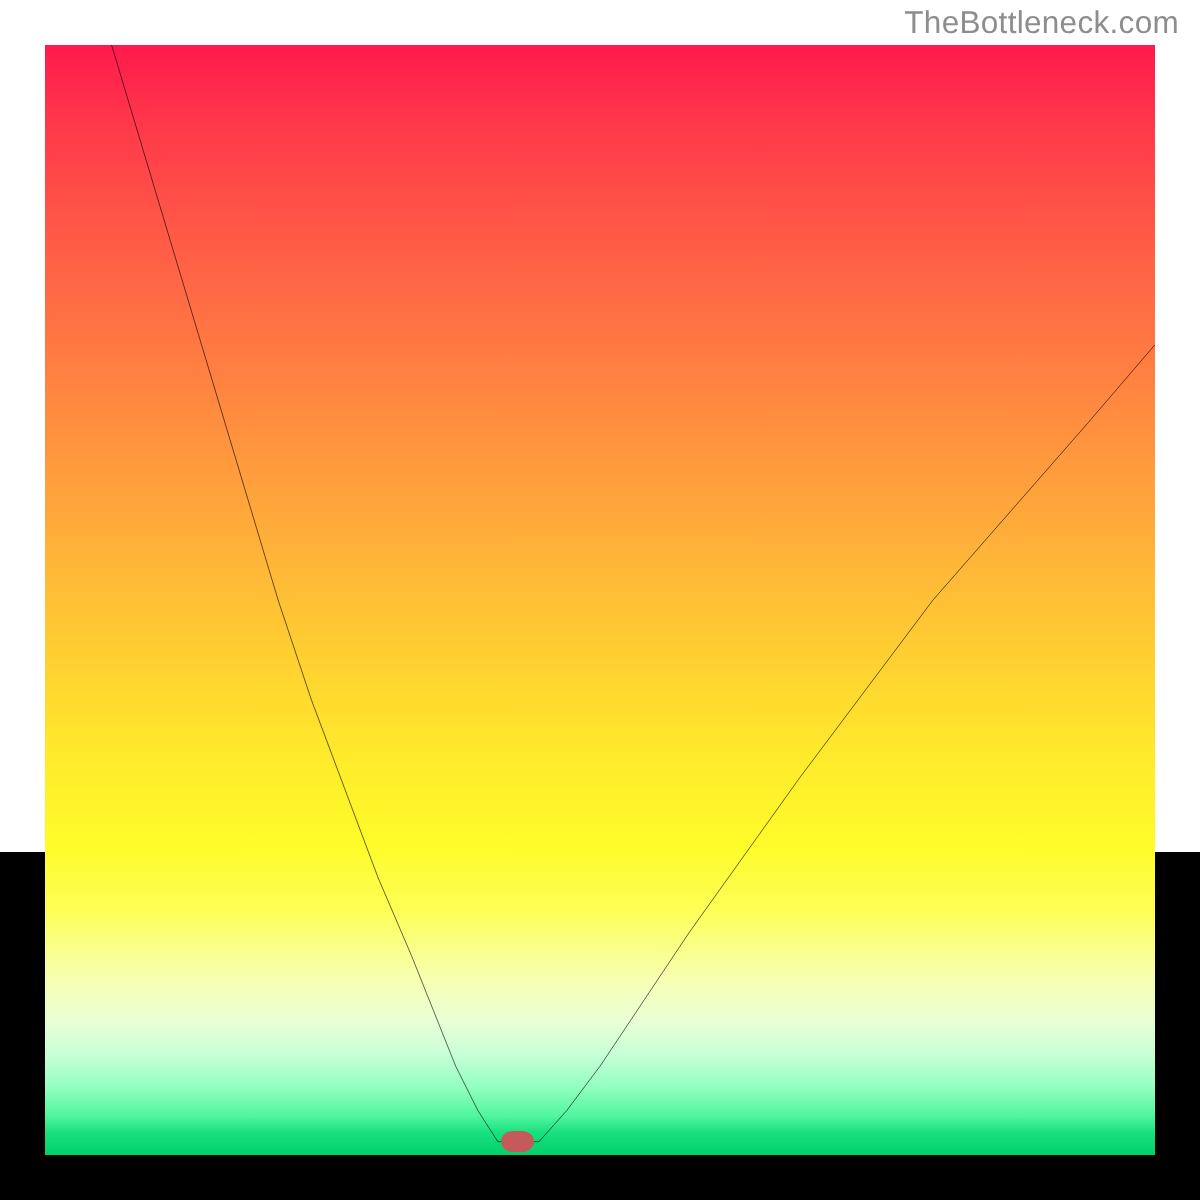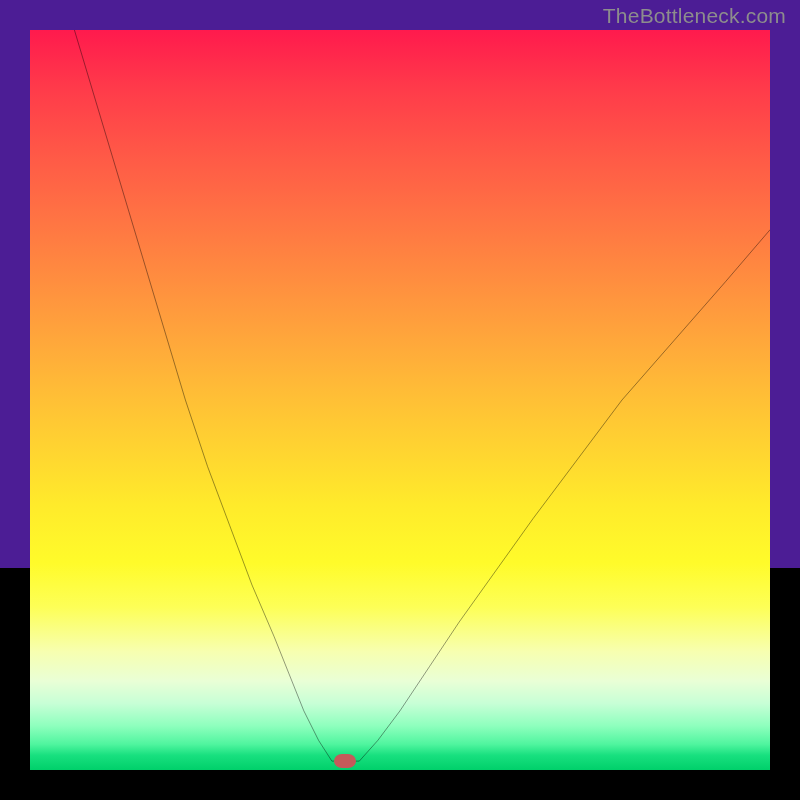--- a/index.html
+++ b/index.html
@@ -8,21 +8,21 @@
     width: 800px;
     height: 800px;
     overflow: hidden;
     background: #000;
     font-family: Arial, Helvetica, sans-serif;
   }
   .frame {
     position: relative;
     width: 800px;
     height: 568px;
-    background: #4c1d95;
+    background: #ffffff;
   }
   .plot-area {
     position: absolute;
     left: 30px;
     top: 30px;
     width: 740px;
     height: 740px;
     background: linear-gradient(
       to bottom,
       #ff1a4d 0%,

